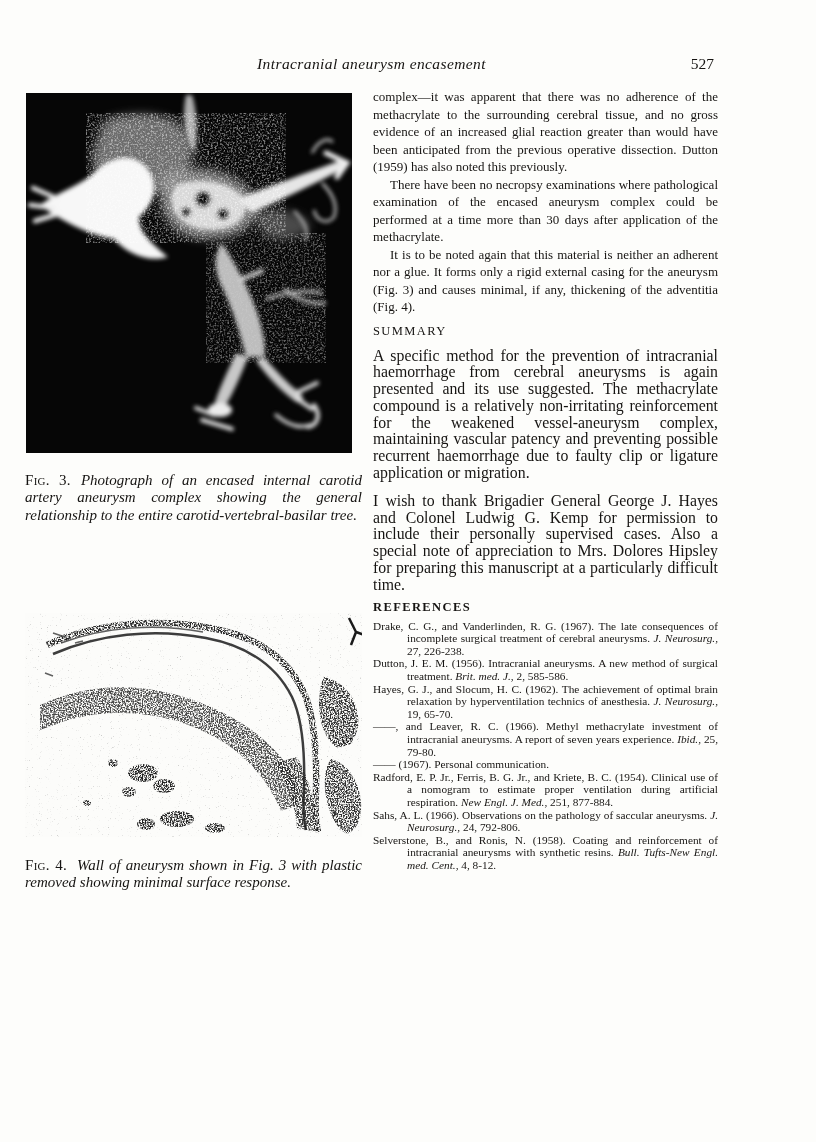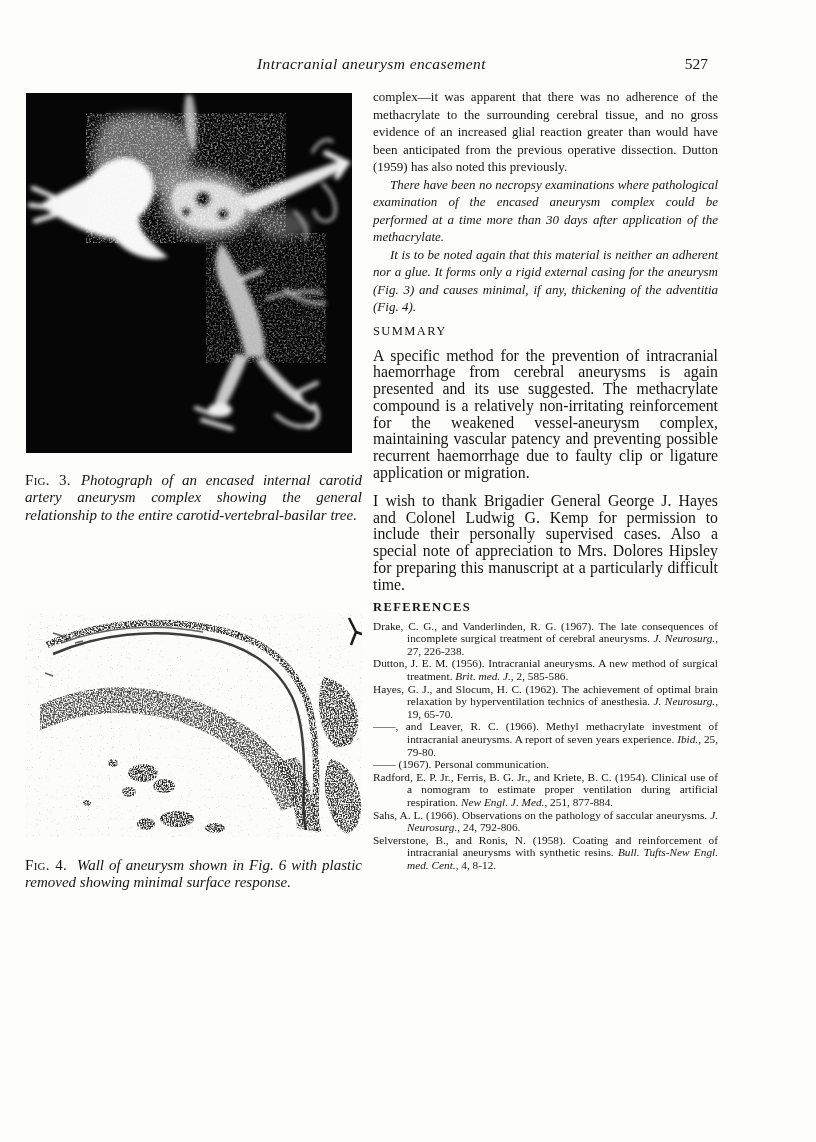--- a/index.html
+++ b/index.html
@@ -22,21 +22,21 @@
     font-size: 15.5px;
   }
   .running-title {
     display: block;
     text-align: center;
     font-style: italic;
     letter-spacing: 0.4px;
   }
   .page-number {
     position: absolute;
-    right: 10px; top: 0;
+    right: 4px; top: 0;
     font-style: normal;
     font-size: 15.5px;
   }
 
   
   .fig3-wrap { position: absolute; left: 26px; top: 93px; width: 326px; height: 360px; }
   .fig4-wrap { position: absolute; left: 25px; top: 613px; width: 337px; height: 224px; }
   .fig-caption {
     position: absolute;
     left: 25px;
@@ -60,21 +60,21 @@
     position: absolute;
     left: 373px; top: 88px;
     width: 345px;
     text-align: justify;
   }
   .body-par {
     margin: 0;
     font-size: 13px;
     line-height: 17.5px;
   }
-  .body-par.indent { text-indent: 17px; font-style: italic; }
+  .body-par.indent { text-indent: 17px; }
   .sec-heading {
     margin: 8px 0 9px 0;
     text-align: left;
     font-size: 12.5px;
     font-weight: normal;
     letter-spacing: 1.4px;
   }
   .sec-heading.bold { font-weight: bold; margin: 6px 0 5px 0; }
   .summary-par, .ack-par {
     margin: 0;
@@ -216,21 +216,21 @@
       </g>
 
       <path d="M324,5 L331,19 L326,32 M331,19 L342,23" stroke="#1a1a1a" stroke-width="2.5" fill="none"></path>
 
       <g stroke="#3a3a3a" stroke-width="1.6" fill="none" opacity="0.8">
         <path d="M28,20 L40,24 M50,30 L58,28 M20,60 L28,63"></path>
       </g>
     </svg>
   </div>
 
-  <p class="fig-caption fig4-caption"><span class="fig-label">Fig. 4.</span><span>Wall of aneurysm shown in Fig. 6 with plastic removed showing minimal surface response.</span></p>
+  <p class="fig-caption fig4-caption"><span class="fig-label">Fig. 4.</span><span>Wall of aneurysm shown in Fig. 3 with plastic removed showing minimal surface response.</span></p>
 
   <div class="col-right">
     <p class="body-par">complex—it was apparent that there was no adherence of the methacrylate to the surrounding cerebral tissue, and no gross evidence of an increased glial reaction greater than would have been anticipated from the previous operative dissection. Dutton (1959) has also noted this previously.</p>
     <p class="body-par indent">There have been no necropsy examinations where pathological examination of the encased aneurysm complex could be performed at a time more than 30 days after application of the methacrylate.</p>
     <p class="body-par indent">It is to be noted again that this material is neither an adherent nor a glue. It forms only a rigid external casing for the aneurysm (Fig. 3) and causes minimal, if any, thickening of the adventitia (Fig. 4).</p>
 
     <h2 class="sec-heading">SUMMARY</h2>
     <p class="summary-par">A specific method for the prevention of intracranial haemorrhage from cerebral aneurysms is again presented and its use suggested. The methacrylate compound is a relatively non-irritating reinforcement for the weakened vessel-aneurysm complex, maintaining vascular patency and preventing possible recurrent haemorrhage due to faulty clip or ligature application or migration.</p>
 
     <p class="ack-par">I wish to thank Brigadier General George J. Hayes and Colonel Ludwig G. Kemp for permission to include their personally supervised cases. Also a special note of appreciation to Mrs. Dolores Hipsley for preparing this manuscript at a particularly difficult time.</p>

